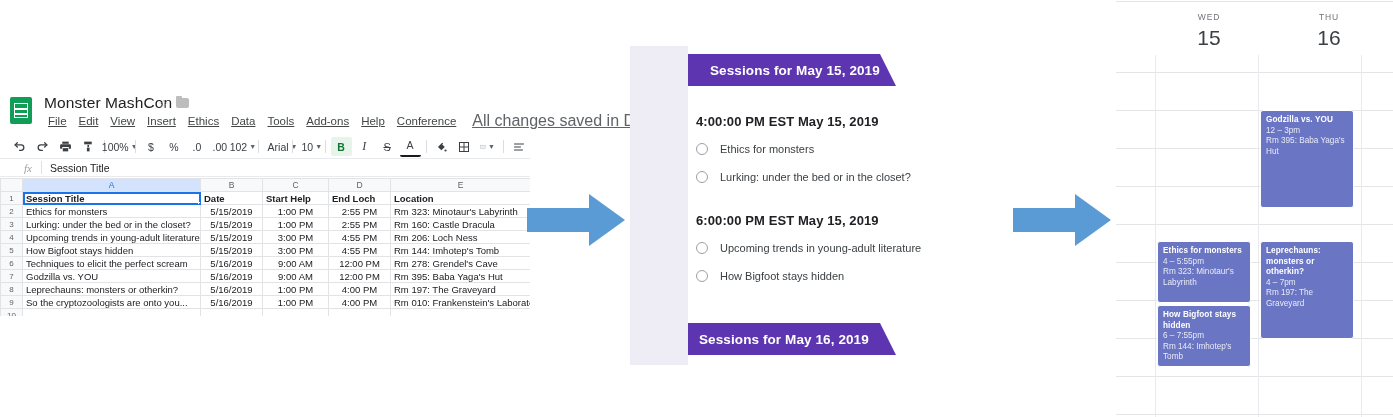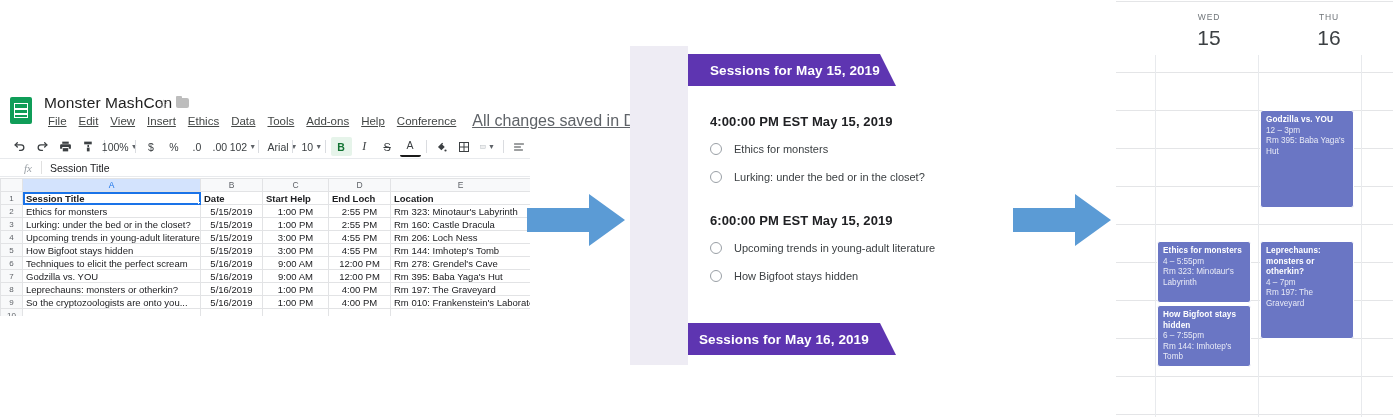--- a/index.html
+++ b/index.html
@@ -308,21 +308,21 @@
     top: 0;
     width: 0;
     height: 0;
     border-style: solid;
     border-width: 0 16px 32px 0;
     border-color: transparent transparent #5e35b1 transparent;
   }
   #banner-1 { margin-top: 8px; }
   #banner-2 { position: absolute; left: 0; bottom: 10px; padding-left: 11px; }
 
-  .time-group { padding: 0 0 0 22px; }
+  .time-group { padding: 0 0 0 8px; }
   .time-group.g1 { margin-top: 28px; }
   .time-group.g2 { margin-top: 30px; }
   .time-heading {
     font-size: 13px;
     font-weight: bold;
     color: #202124;
     letter-spacing: .1px;
     margin-bottom: 14px;
   }
   .radio-row {

